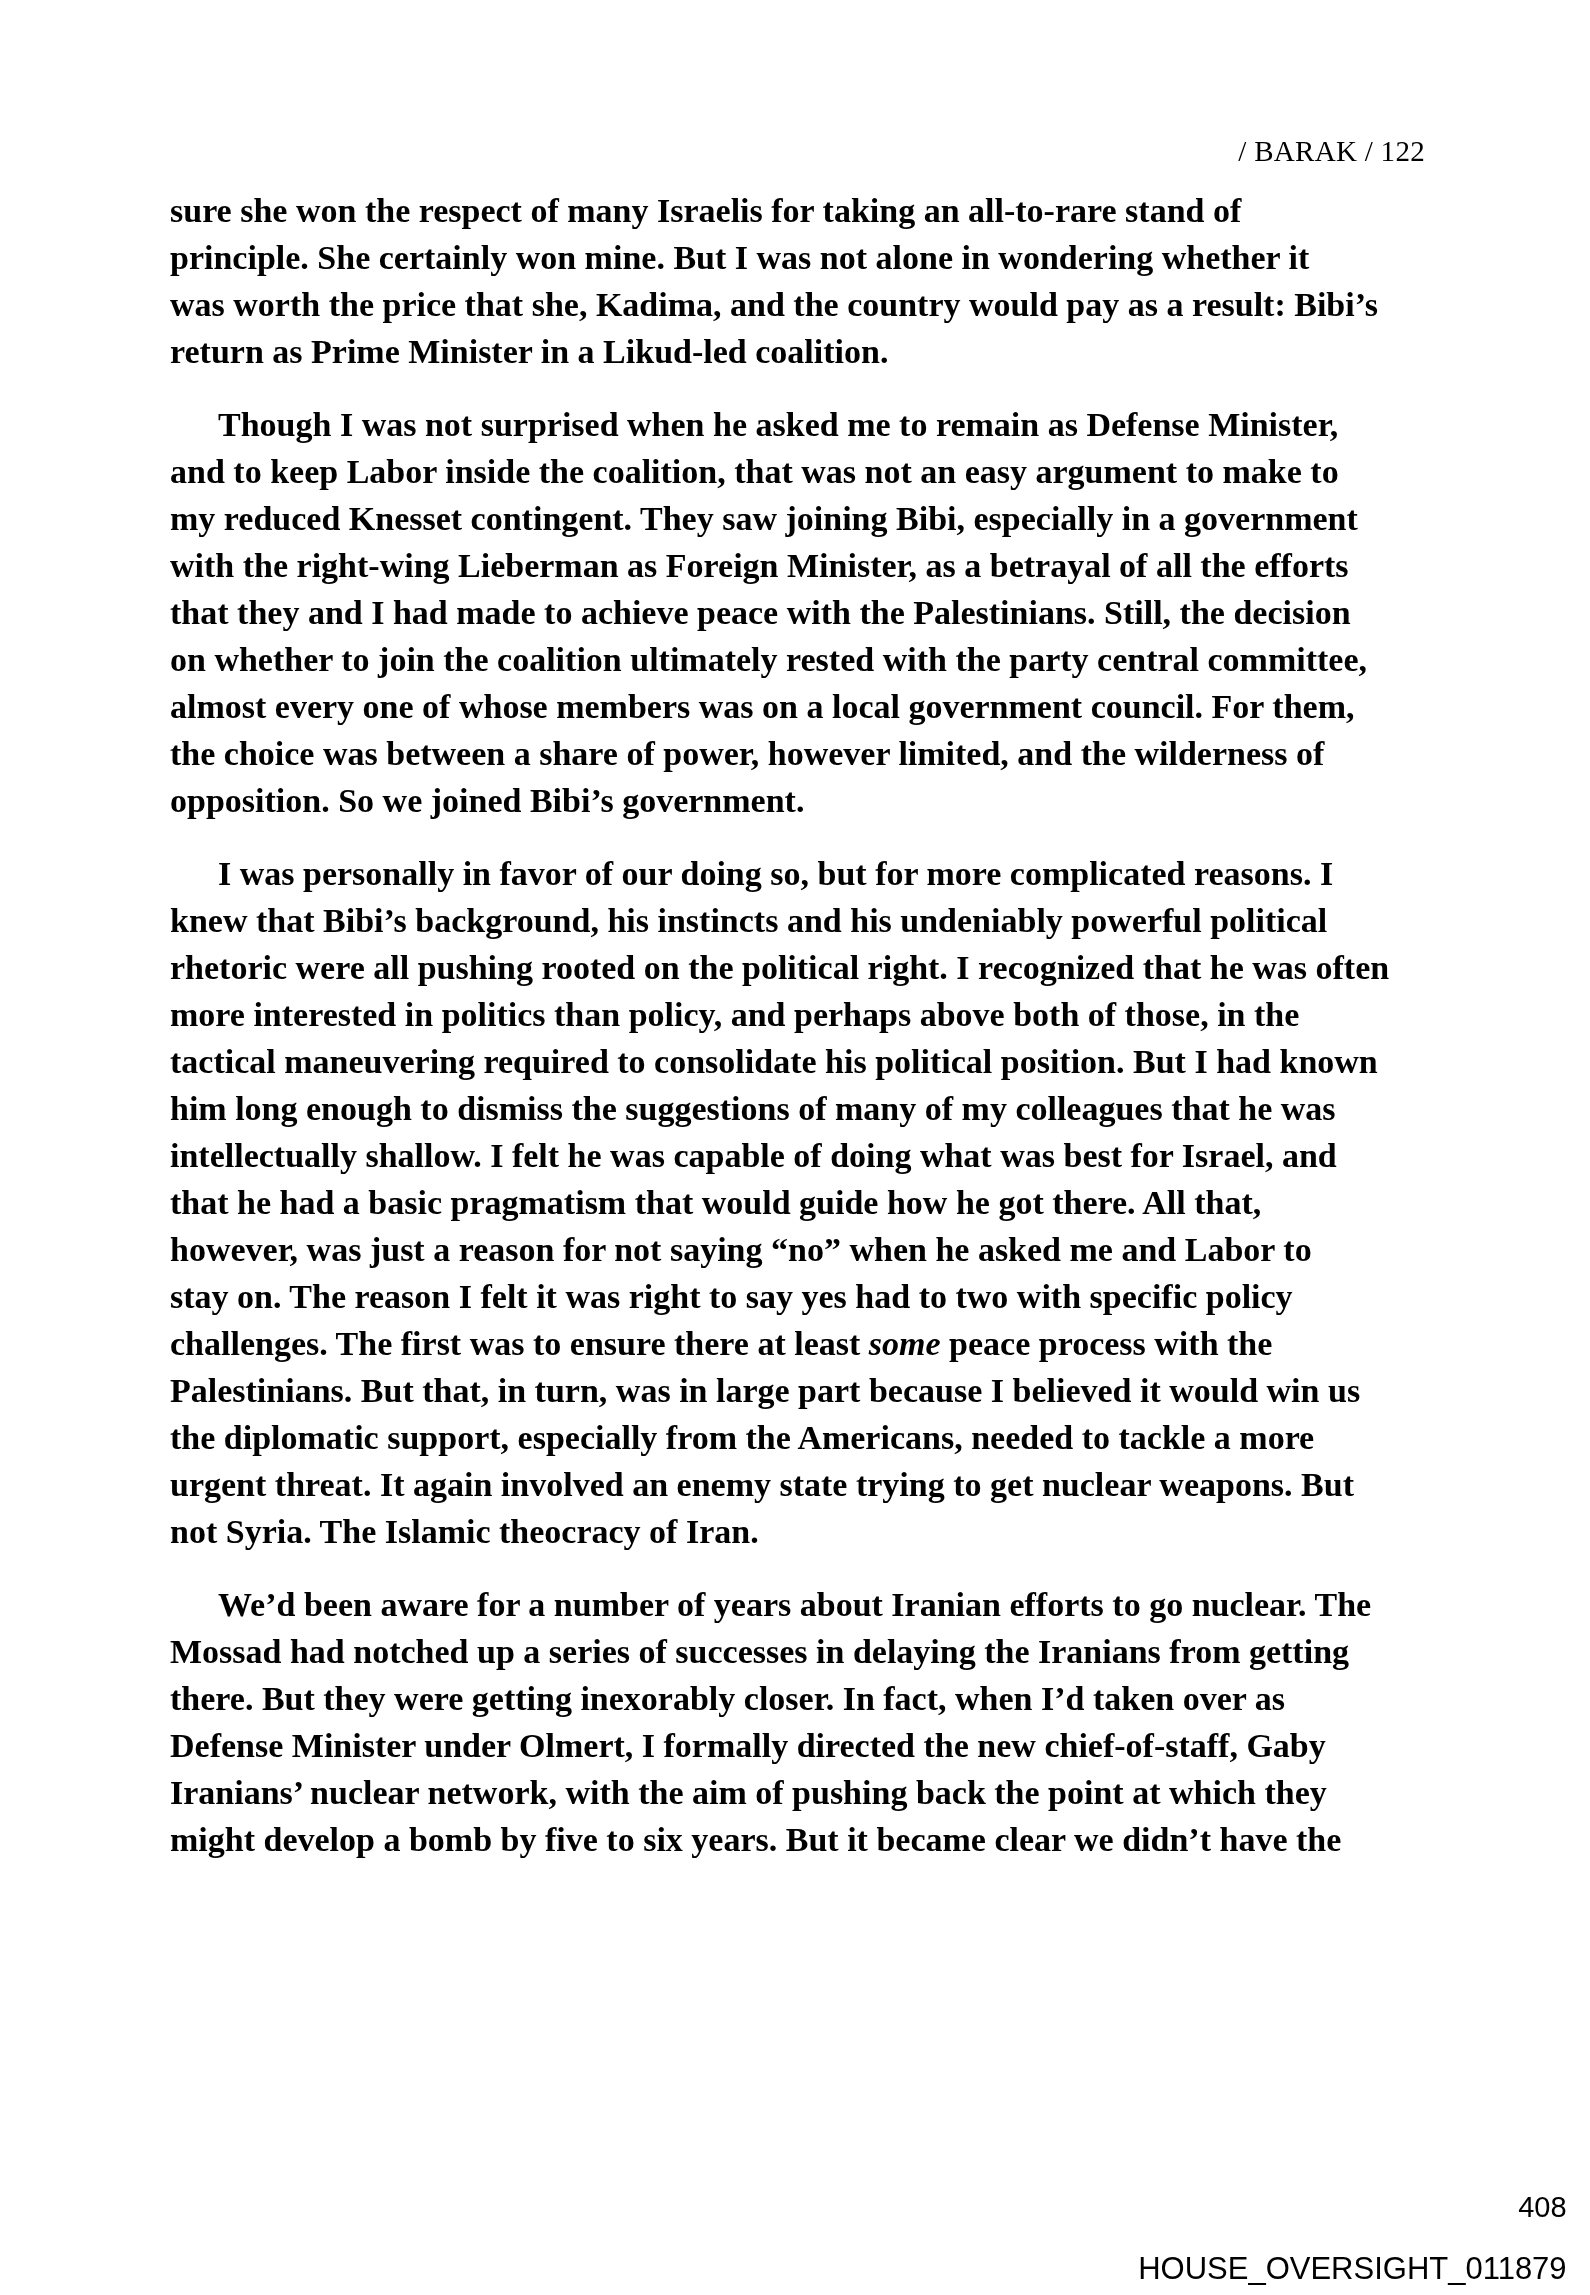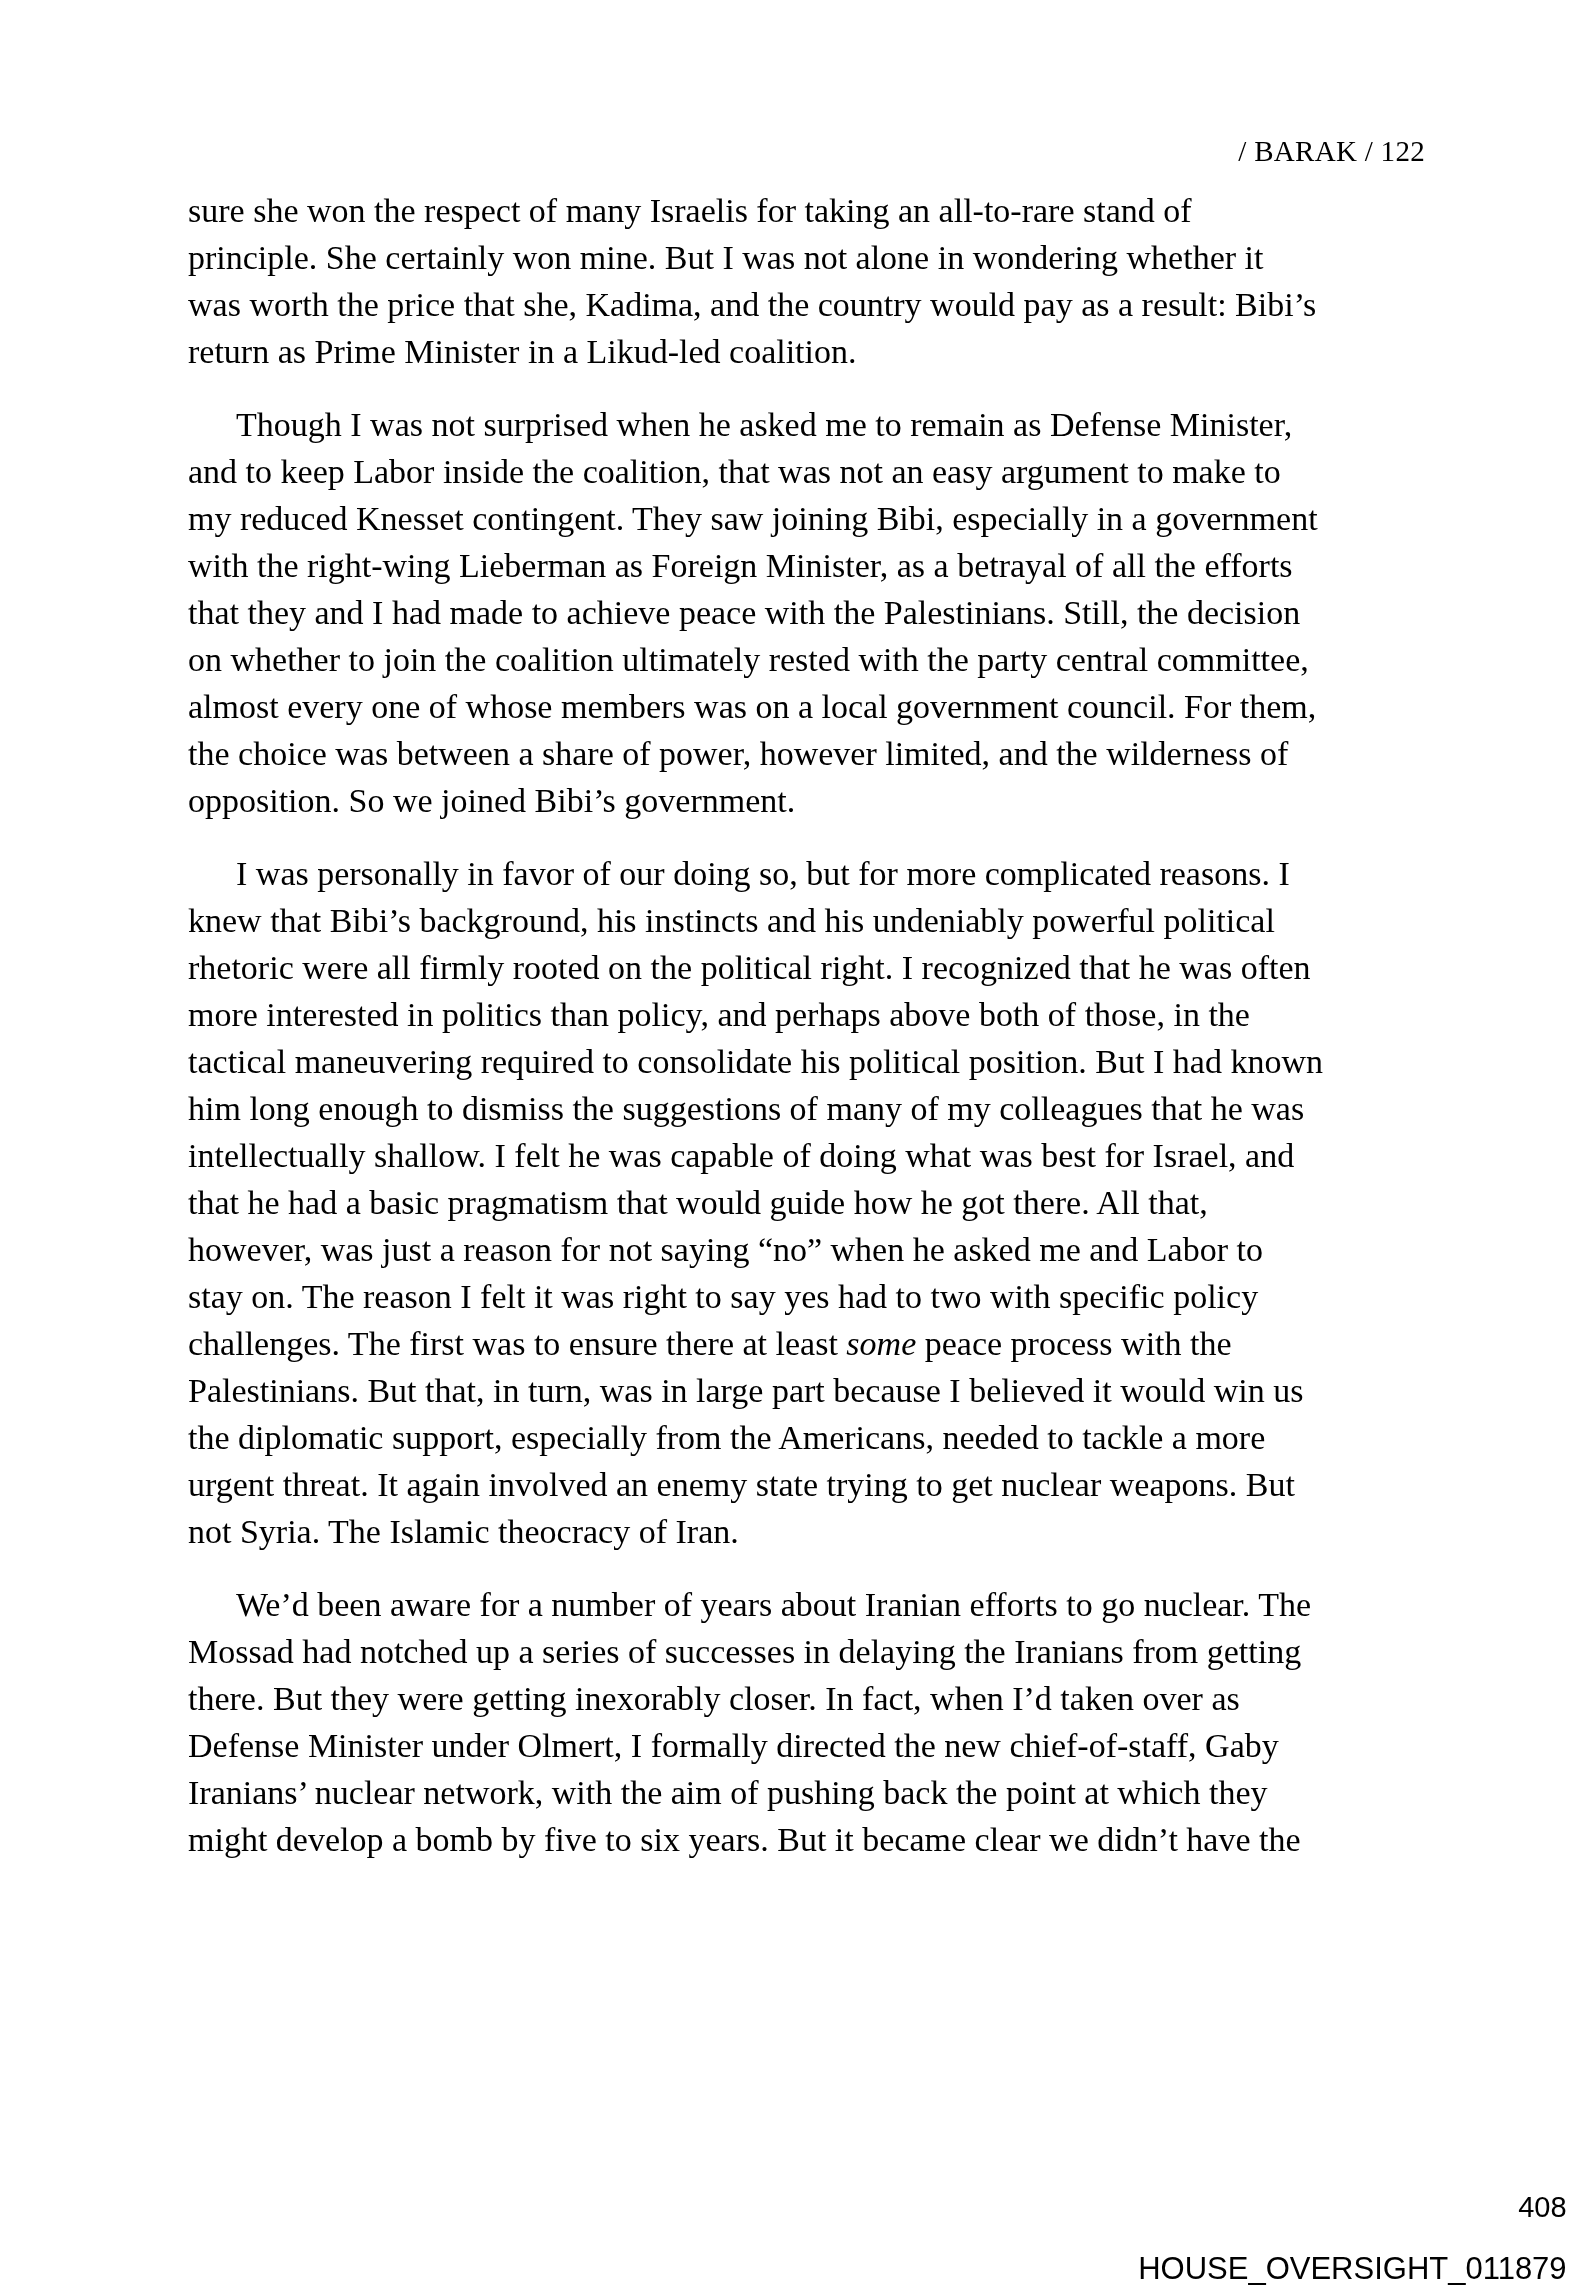--- a/index.html
+++ b/index.html
@@ -20,26 +20,27 @@
       right: 166px;
       font-family: "Liberation Serif", serif;
       font-size: 29px;
       line-height: 39px;
       letter-spacing: 0.3px;
       white-space: nowrap;
       margin-top: 42px;
     }
     .body-text {
       position: absolute;
-      left: 188px;
+      left: 170px;
       top: 187px;
       width: 1258px;
       font-family: "Liberation Serif", serif;
       font-size: 34px;
       line-height: 47px;
+      font-weight: bold;
     }
     .para {
       margin: 0 0 26px 0;
     }
     .line {
       display: block;
       white-space: nowrap;
     }
     .indent {
       padding-left: 48px;
@@ -88,21 +89,21 @@
     <span class="line">that they and I had made to achieve peace with the Palestinians. Still, the decision</span>
     <span class="line">on whether to join the coalition ultimately rested with the party central committee,</span>
     <span class="line">almost every one of whose members was on a local government council. For them,</span>
     <span class="line">the choice was between a share of power, however limited, and the wilderness of</span>
     <span class="line">opposition. So we joined Bibi’s government.</span>
   </p>
 
   <p class="para">
     <span class="line indent">I was personally in favor of our doing so, but for more complicated reasons. I</span>
     <span class="line">knew that Bibi’s background, his instincts and his undeniably powerful political</span>
-    <span class="line">rhetoric were all firmly rooted on the political right. I recognized that he was often</span>
+    <span class="line">rhetoric were all pushing rooted on the political right. I recognized that he was often</span>
     <span class="line">more interested in politics than policy, and perhaps above both of those, in the</span>
     <span class="line">tactical maneuvering required to consolidate his political position. But I had known</span>
     <span class="line">him long enough to dismiss the suggestions of many of my colleagues that he was</span>
     <span class="line">intellectually shallow. I felt he was capable of doing what was best for Israel, and</span>
     <span class="line">that he had a basic pragmatism that would guide how he got there. All that,</span>
     <span class="line">however, was just a reason for not saying “no” when he asked me and Labor to</span>
     <span class="line">stay on. The reason I felt it was right to say yes had to two with specific policy</span>
     <span class="line"><span>challenges. The first was to ensure there at least </span><span class="it">some</span><span> peace process with the</span></span>
     <span class="line">Palestinians. But that, in turn, was in large part because I believed it would win us</span>
     <span class="line">the diplomatic support, especially from the Americans, needed to tackle a more</span>

